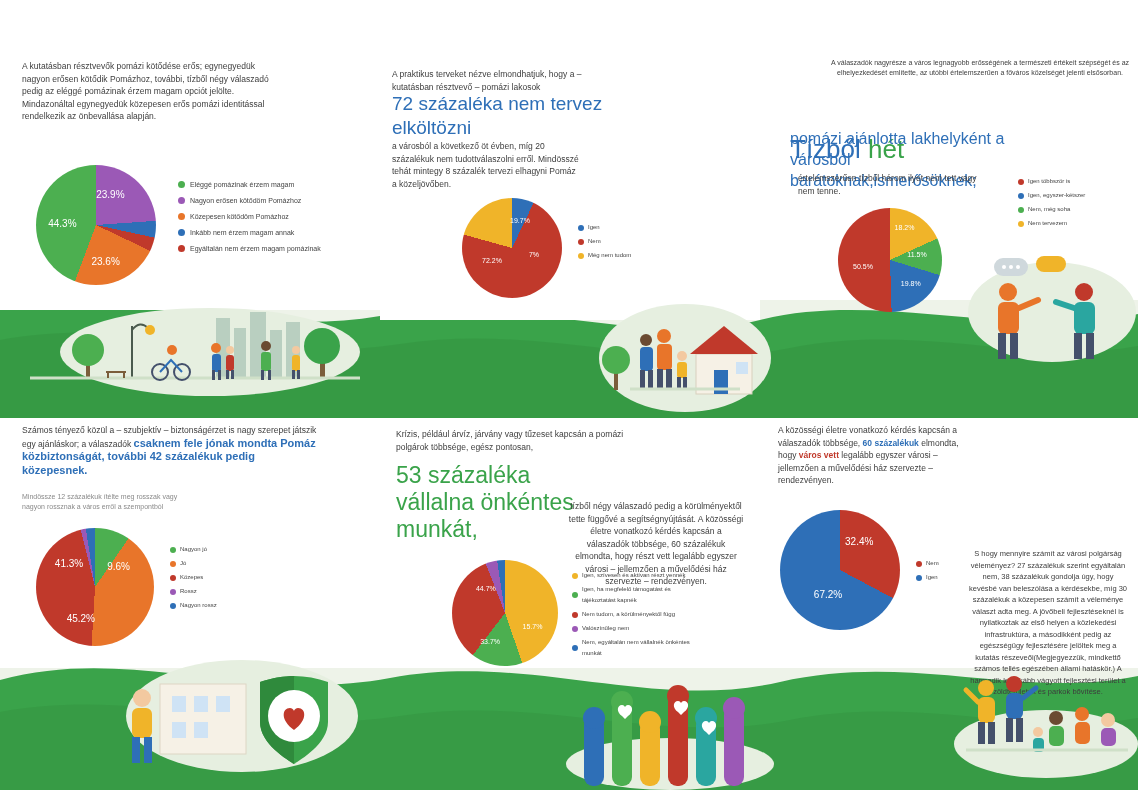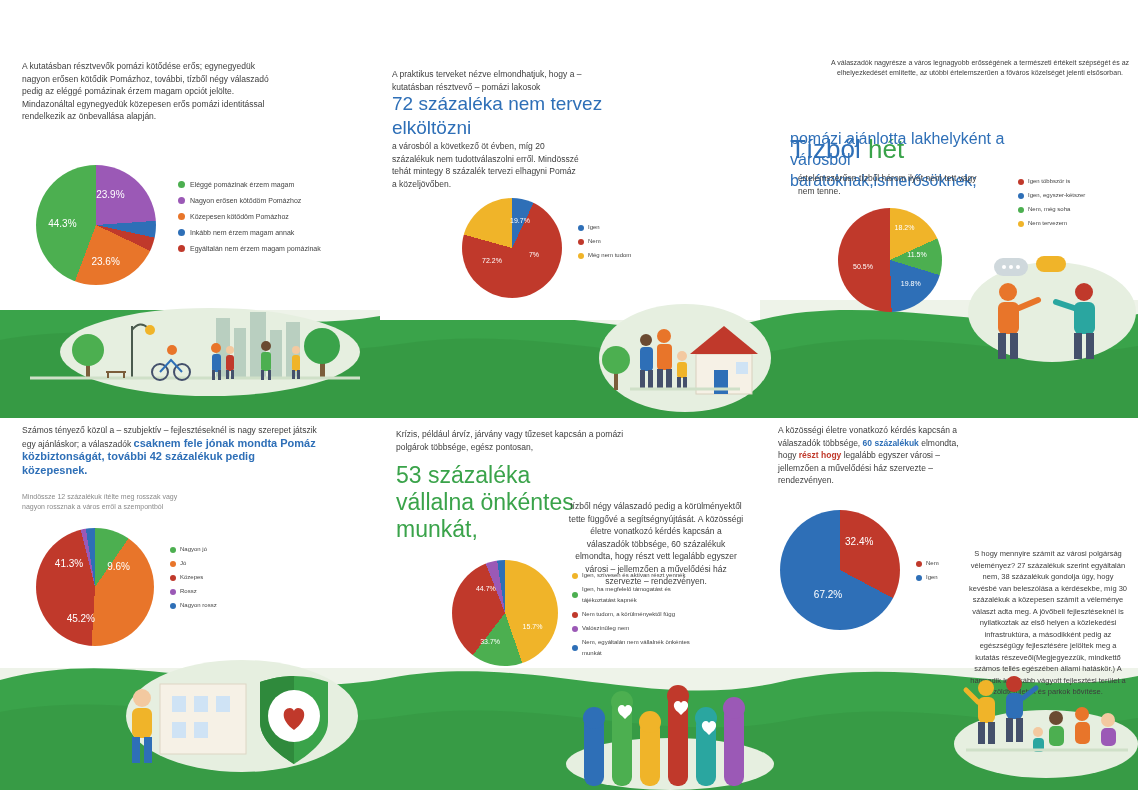--- a/index.html
+++ b/index.html
@@ -242,21 +242,21 @@
       <span class="dot" style="background:#4caf50"></span>
       <span>Nem, még soha</span>
     </div>
   <div class="li">
       <span class="dot" style="background:#f0b429"></span>
       <span>Nem tervezem</span>
     </div>
 </div>
 
 <div class="tx" style="left:22px;top:424px;width:300px;">
-  <span>Számos tényező közül a – szubjektív – fejlesztéseknél is nagy szerepet játszik egy ajánláskor; a válaszadók</span>
+  <span>Számos tényező közül a – szubjektív – biztonságérzet is nagy szerepet játszik egy ajánláskor; a válaszadók</span>
   <span class="hl-blue" style="font-size:11px;">csaknem fele jónak mondta Pomáz közbiztonságát, további 42 százalékuk pedig közepesnek.</span>
 </div>
 <div class="tx small" style="left:22px;top:492px;width:170px;color:#8a8a8a;">Mindössze 12 százalékuk ítélte meg rosszak vagy nagyon rossznak a város erről a szempontból</div>
 
 <div class="pie" style="left:36px;top:528px;width:118px;height:118px;
      background:conic-gradient(from 0deg,
         #4caf50 0deg 34.6deg,
         #e8752a 34.6deg 183.3deg,
         #c0392b 183.3deg 346.0deg,
         #9b59b6 346.0deg 351.0deg,
@@ -325,21 +325,21 @@
   <div class="li">
       <span class="dot" style="background:#2e6fb7"></span>
       <span>Nem, egyáltalán nem vállalnék önkéntes munkát</span>
     </div>
 </div>
 
 <div class="tx" style="left:778px;top:424px;width:200px;">
   <span>A közösségi életre vonatkozó kérdés kapcsán a válaszadók többsége,</span>
   <span class="hl-blue">60 százalékuk</span>
   <span>elmondta, hogy</span>
-  <span class="hl-red">részt hogy</span>
+  <span class="hl-red">város vett</span>
   <span>legalább egyszer városi – jellemzően a művelődési ház szervezte – rendezvényen.</span>
 </div>
 
 <div class="pie" style="left:780px;top:510px;width:120px;height:120px;
      background:conic-gradient(from 0deg,
         #c0392b 0deg 118.0deg,
         #2e6fb7 118.0deg 360deg);">
   <span class="lbl" style="left:66%;top:26%;">32.4%</span>
   <span class="lbl" style="left:40%;top:70%;">67.2%</span>
 </div>

